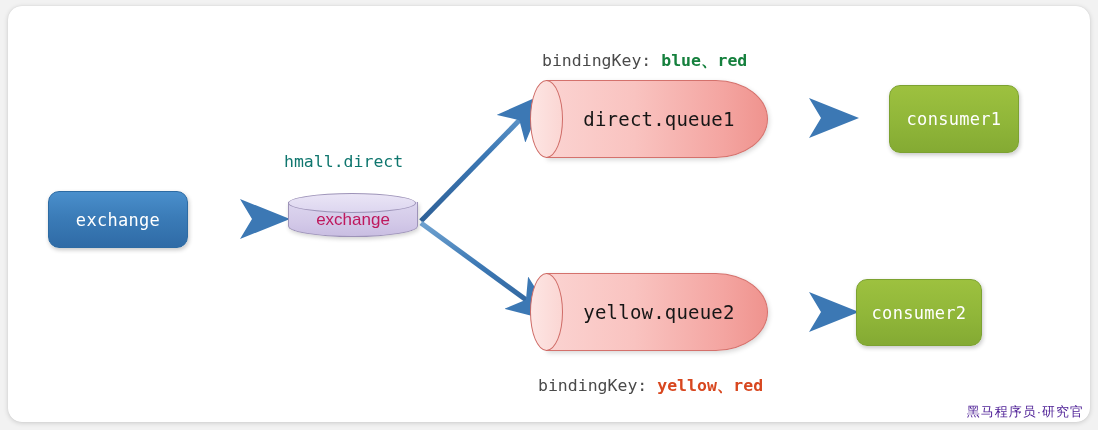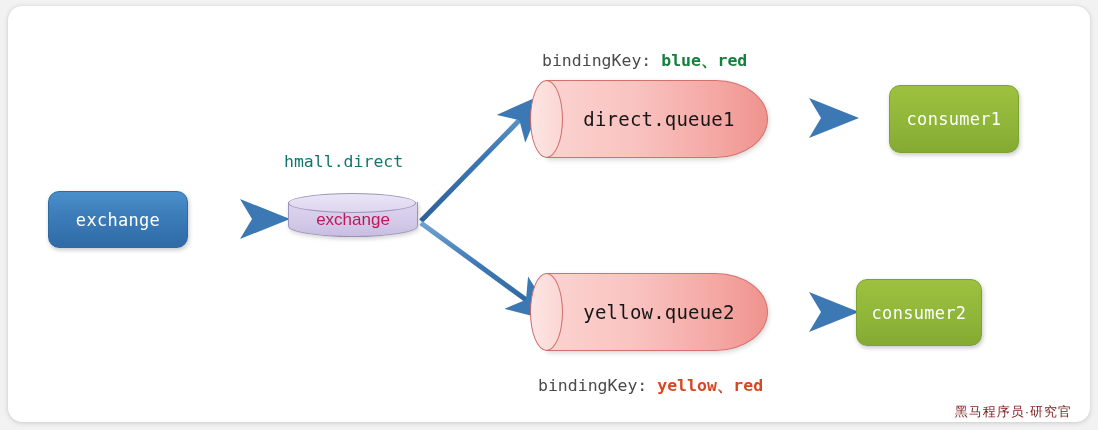--- a/index.html
+++ b/index.html
@@ -173,24 +173,24 @@
     font-weight: bold;
   }
   #bindkey1 { left: 542px; top: 50px; }
   #bindkey1 .kv { color: #15803d; }
   #bindkey2 { left: 538px; top: 375px; }
   #bindkey2 .kv { color: #d8471f; }
 
   
   #watermark {
     position: absolute;
-    right: 26px;
+    right: 14px;
     bottom: 9px;
     font-size: 13px;
-    color: #7f1d1d;
+    color: #4c1d95;
     letter-spacing: 1px;
     user-select: none;
   }
 </style>
 </head>
 <body>
 
 <div id="canvas">
   <div id="card"></div>
 

